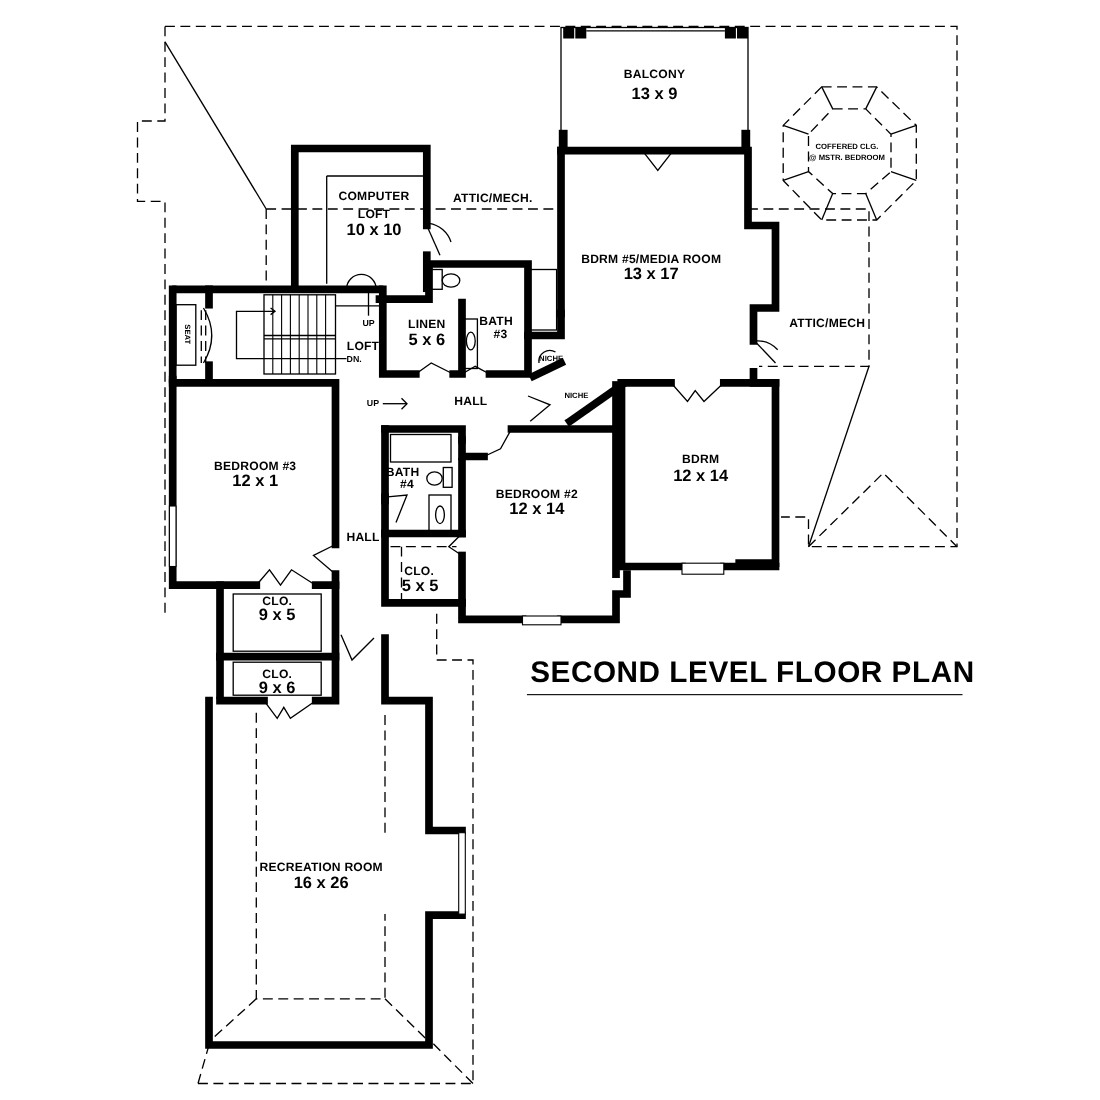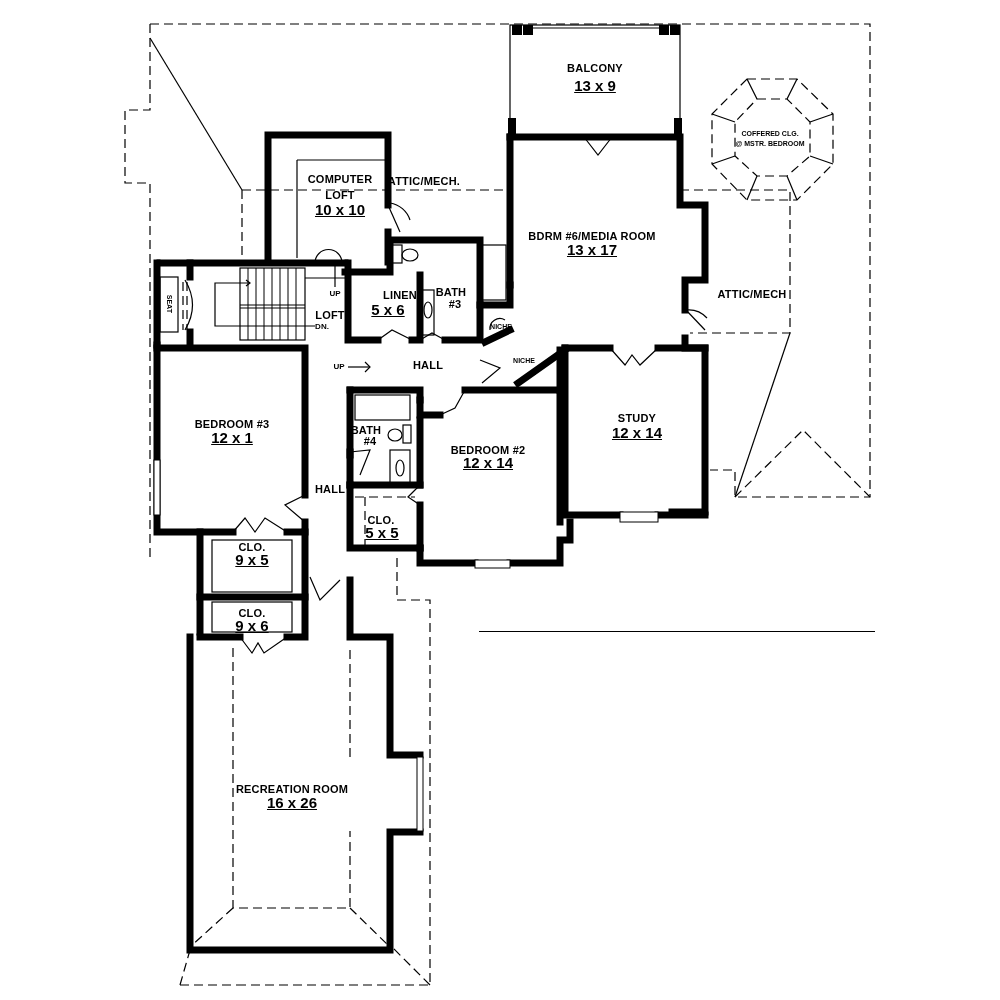--- a/index.html
+++ b/index.html
@@ -3,21 +3,21 @@
 <meta charset="utf-8">
 <style>
   html,body{margin:0;padding:0;background:#fff;}
   #plan{position:relative;width:1000px;height:1000px;overflow:hidden;background:#fff;}
   svg{position:absolute;left:0;top:0;}
   .wall{fill:none;stroke:#000;stroke-width:7;stroke-linecap:square;stroke-linejoin:miter;}
   .thin{fill:none;stroke:#000;stroke-width:1.2;}
   .dash{fill:none;stroke:#000;stroke-width:1.2;stroke-dasharray:9 5;}
   .lbl{position:absolute;font-family:"Liberation Sans",sans-serif;font-weight:bold;color:#000;text-align:center;white-space:nowrap;transform:translateX(-50%);line-height:1.1;}
   .rn{font-size:11px;letter-spacing:0.2px;}
-  .rd{font-size:15px;text-decoration:underline;}
+  .rd{font-size:15px;}
   .sm{font-size:8px;}
   .tiny{font-size:7px;}
   .title{position:absolute;left:482px;top:596px;font-family:"Liberation Sans",sans-serif;font-weight:bold;font-size:27px;letter-spacing:0.5px;}
   .title-rule{position:absolute;left:479px;top:631px;width:396px;height:1px;background:#000;}
 </style>
 </head>
 <body>
 
 <div id="plan">
   <svg width="1000" height="1000" viewBox="0 0 1000 1000">
@@ -200,31 +200,31 @@
     </g>
   </svg>
 
   <div class="lbl rn" style="left:595px;top:62px">BALCONY</div>
   <div class="lbl rd" style="left:595px;top:78px">13 x 9</div>
 
   <div class="lbl rn" style="left:340px;top:173px">COMPUTER</div>
   <div class="lbl rn" style="left:340px;top:189px">LOFT</div>
   <div class="lbl rd" style="left:340px;top:202px">10 x 10</div>
 
-  <div class="lbl rn" style="left:424px;top:175px">ATTIC/MECH.</div>
+  <div class="lbl rn" style="left:448px;top:175px">ATTIC/MECH.</div>
 
   <div class="lbl tiny" style="left:770px;top:130px">COFFERED CLG.</div>
   <div class="lbl tiny" style="left:770px;top:140px">@ MSTR. BEDROOM</div>
 
-  <div class="lbl rn" style="left:592px;top:230px">BDRM #6/MEDIA ROOM</div>
+  <div class="lbl rn" style="left:592px;top:230px">BDRM #5/MEDIA ROOM</div>
   <div class="lbl rd" style="left:592px;top:242px">13 x 17</div>
 
   <div class="lbl rn" style="left:752px;top:288px">ATTIC/MECH</div>
 
-  <div class="lbl rn" style="left:400px;top:289px">LINEN</div>
+  <div class="lbl rn" style="left:388px;top:289px">LINEN</div>
   <div class="lbl rd" style="left:388px;top:302px">5 x 6</div>
 
   <div class="lbl rn" style="left:451px;top:286px">BATH</div>
   <div class="lbl rn" style="left:455px;top:298px">#3</div>
 
   <div class="lbl rn" style="left:330px;top:309px">LOFT</div>
   <div class="lbl sm" style="left:335px;top:290px">UP</div>
   <div class="lbl sm" style="left:322px;top:323px">DN.</div>
   <div class="lbl sm" style="left:339px;top:363px">UP</div>
 
@@ -238,29 +238,30 @@
   <div class="lbl rd" style="left:232px;top:430px">12 x 1</div>
 
   <div class="lbl rn" style="left:330px;top:483px">HALL</div>
 
   <div class="lbl rn" style="left:366px;top:424px">BATH</div>
   <div class="lbl rn" style="left:370px;top:435px">#4</div>
 
   <div class="lbl rn" style="left:488px;top:444px">BEDROOM #2</div>
   <div class="lbl rd" style="left:488px;top:455px">12 x 14</div>
 
-  <div class="lbl rn" style="left:637px;top:412px">STUDY</div>
+  <div class="lbl rn" style="left:637px;top:412px">BDRM</div>
   <div class="lbl rd" style="left:637px;top:425px">12 x 14</div>
 
   <div class="lbl rn" style="left:381px;top:514px">CLO.</div>
   <div class="lbl rd" style="left:382px;top:525px">5 x 5</div>
 
   <div class="lbl rn" style="left:252px;top:541px">CLO.</div>
   <div class="lbl rd" style="left:252px;top:552px">9 x 5</div>
 
   <div class="lbl rn" style="left:252px;top:607px">CLO.</div>
   <div class="lbl rd" style="left:252px;top:618px">9 x 6</div>
 
   <div class="lbl rn" style="left:292px;top:783px">RECREATION ROOM</div>
   <div class="lbl rd" style="left:292px;top:795px">16 x 26</div>
 
+  <div class="title">SECOND LEVEL FLOOR PLAN</div>
   <div class="title-rule"></div>
 </div>
 
 </body></html>

